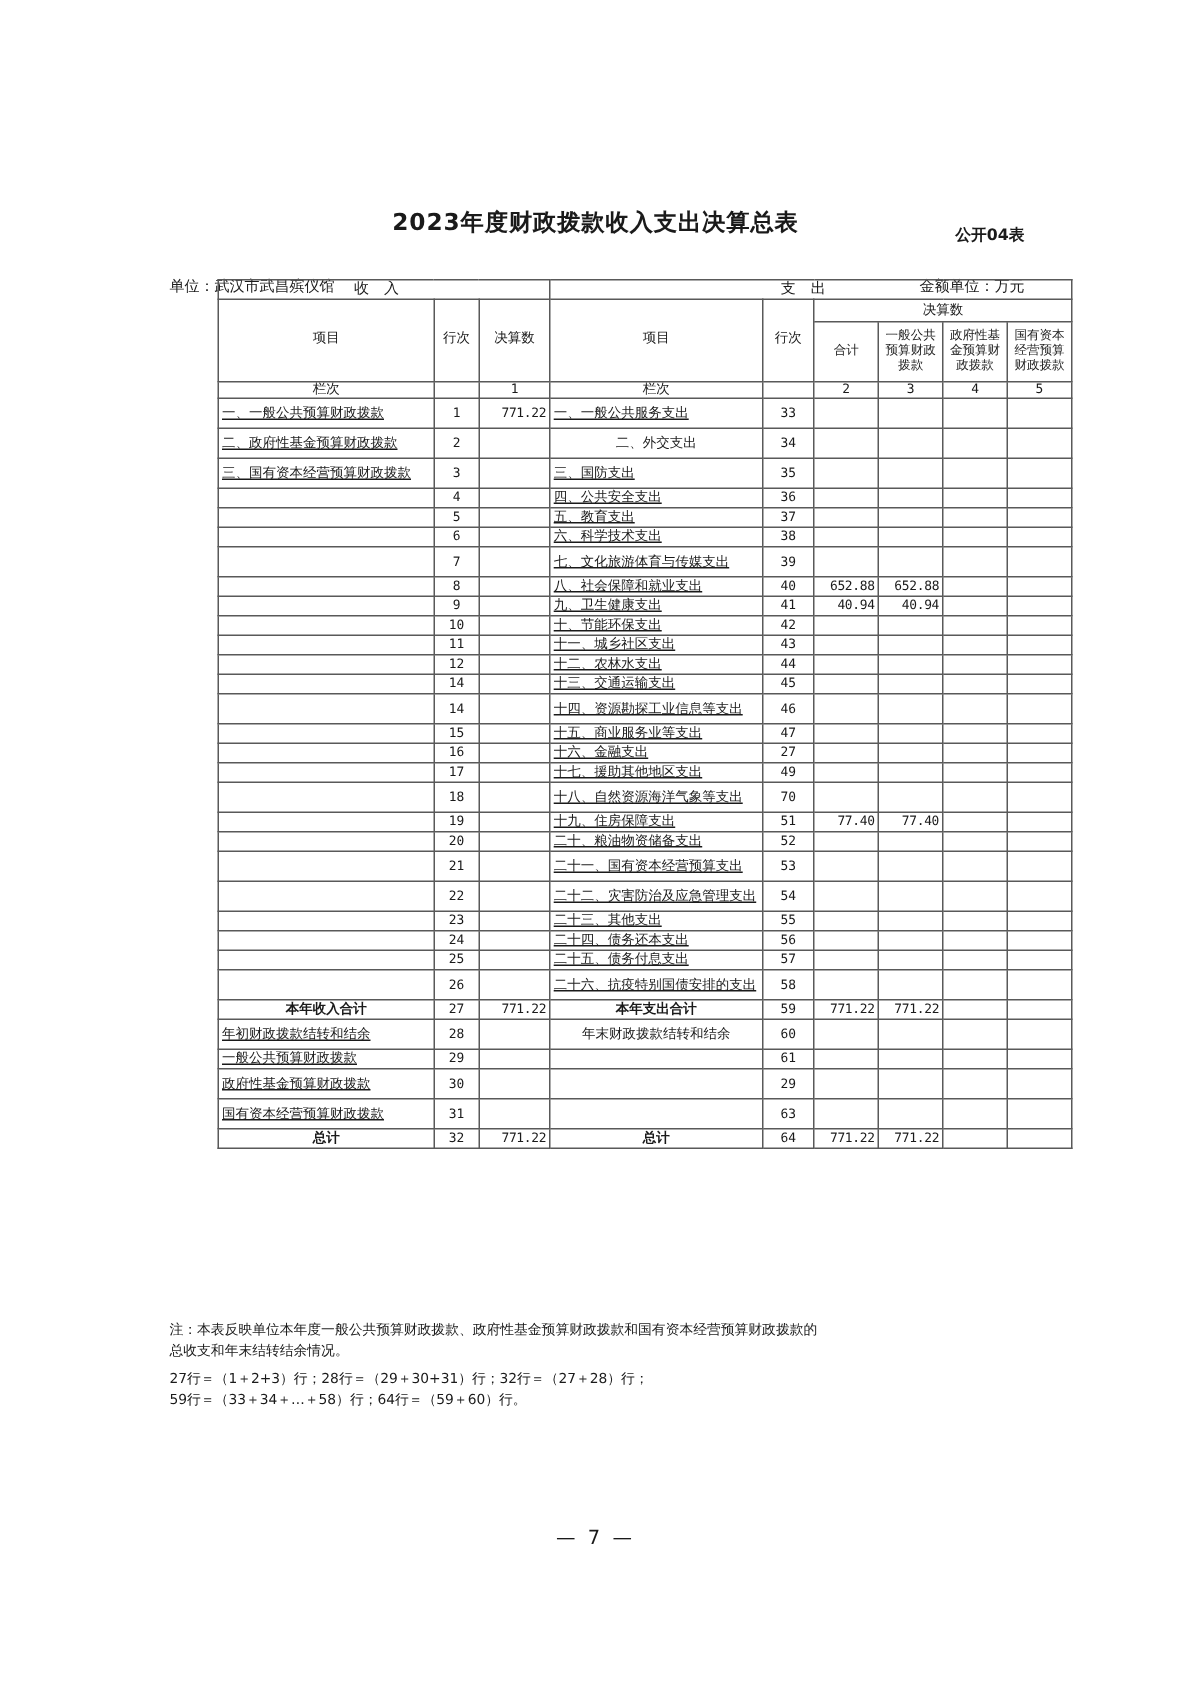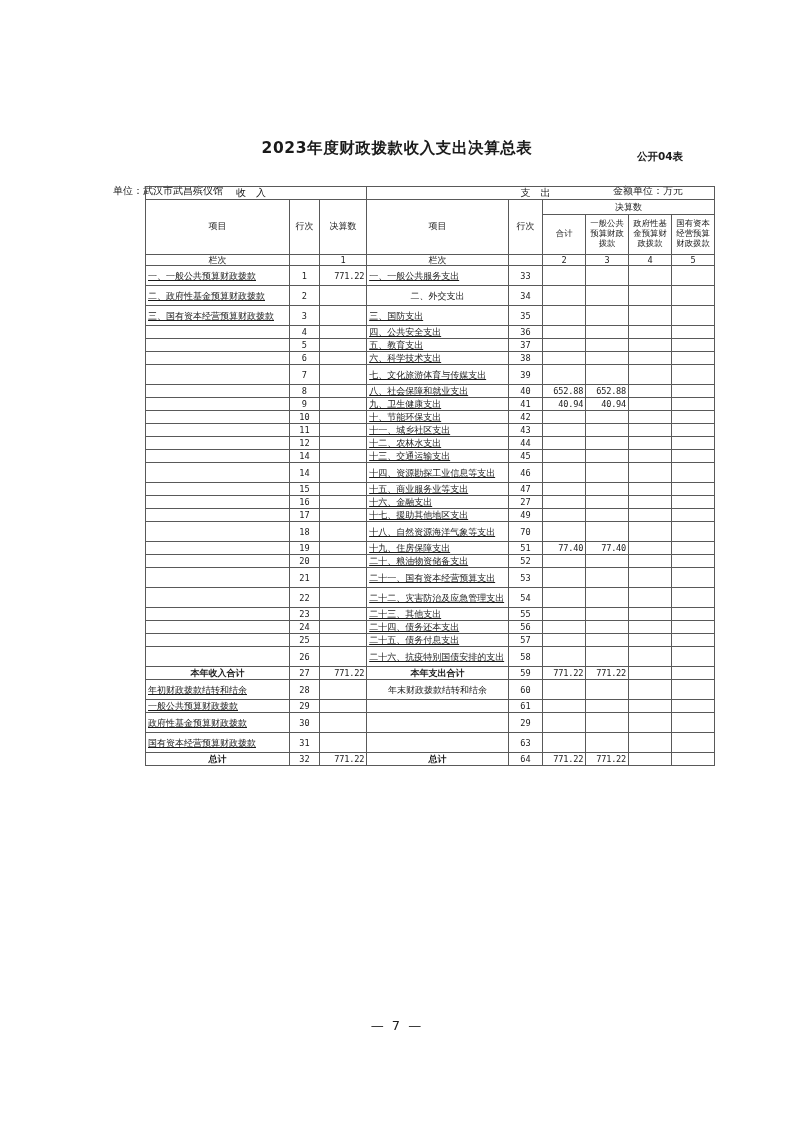--- a/index.html
+++ b/index.html
@@ -522,16 +522,22 @@
           <td class="ctr bold">总计</td>
           <td class="ctr rowno">64</td>
           <td class="rgt num">771.22</td>
           <td class="rgt num">771.22</td>
           <td class="rgt num"></td>
           <td class="rgt num"></td>
         </tr>
       </tbody>
   </table>
 
+  <div class="notes">
+    <div class="nline">注：本表反映单位本年度一般公共预算财政拨款、政府性基金预算财政拨款和国有资本经营预算财政拨款的</div>
+    <div class="nline">总收支和年末结转结余情况。</div>
+    <div class="nline formula">27行＝（1＋2+3）行；28行＝（29＋30+31）行；32行＝（27＋28）行；</div>
+    <div class="nline">59行＝（33＋34＋…＋58）行；64行＝（59＋60）行。</div>
+  </div>
 
   <div class="page-num">— 7 —</div>
 
 </div>
 
 </body></html>

